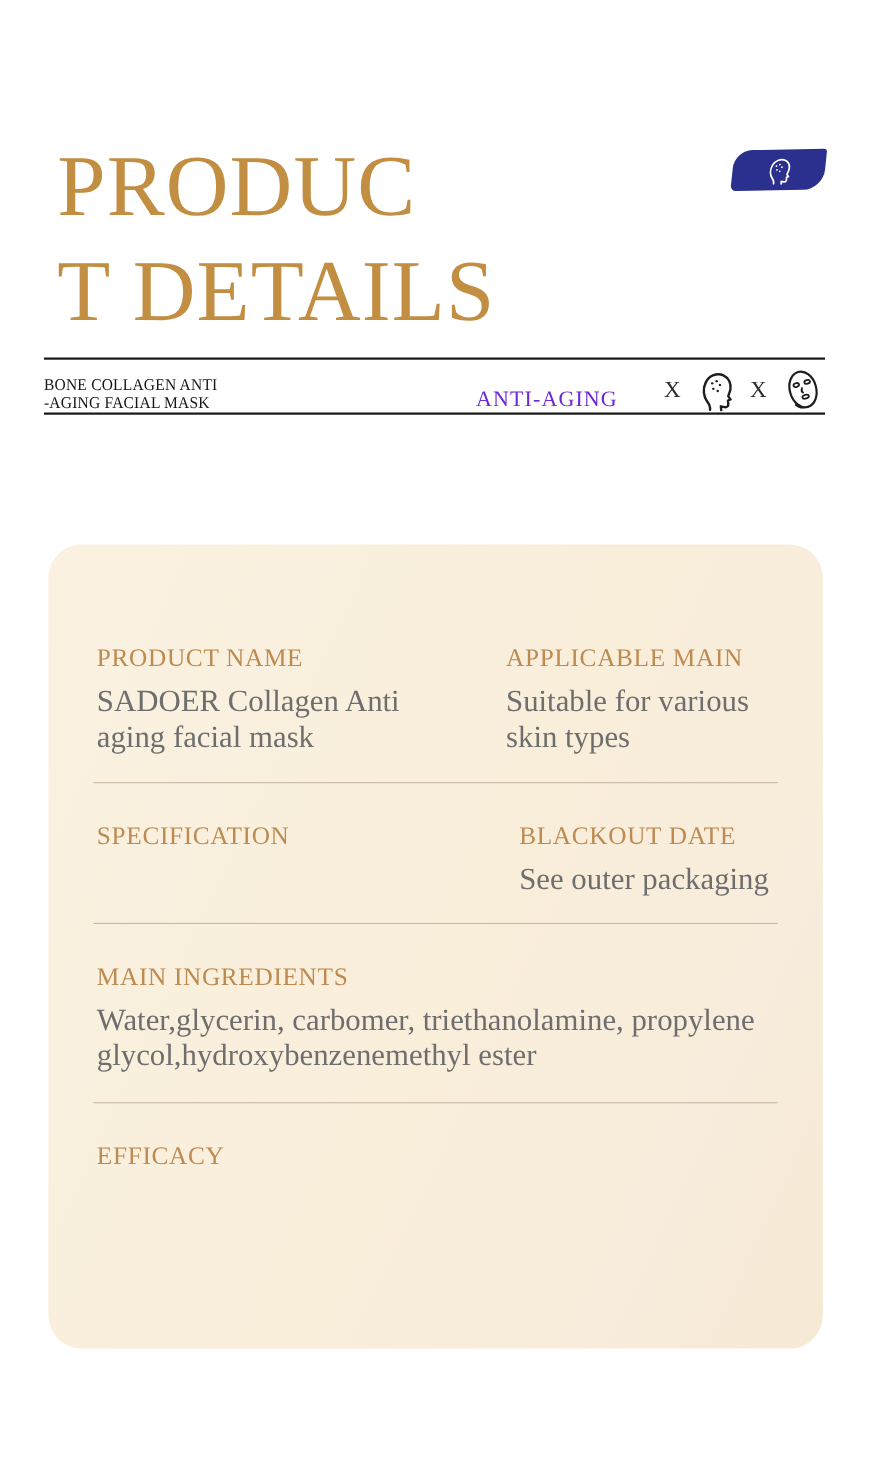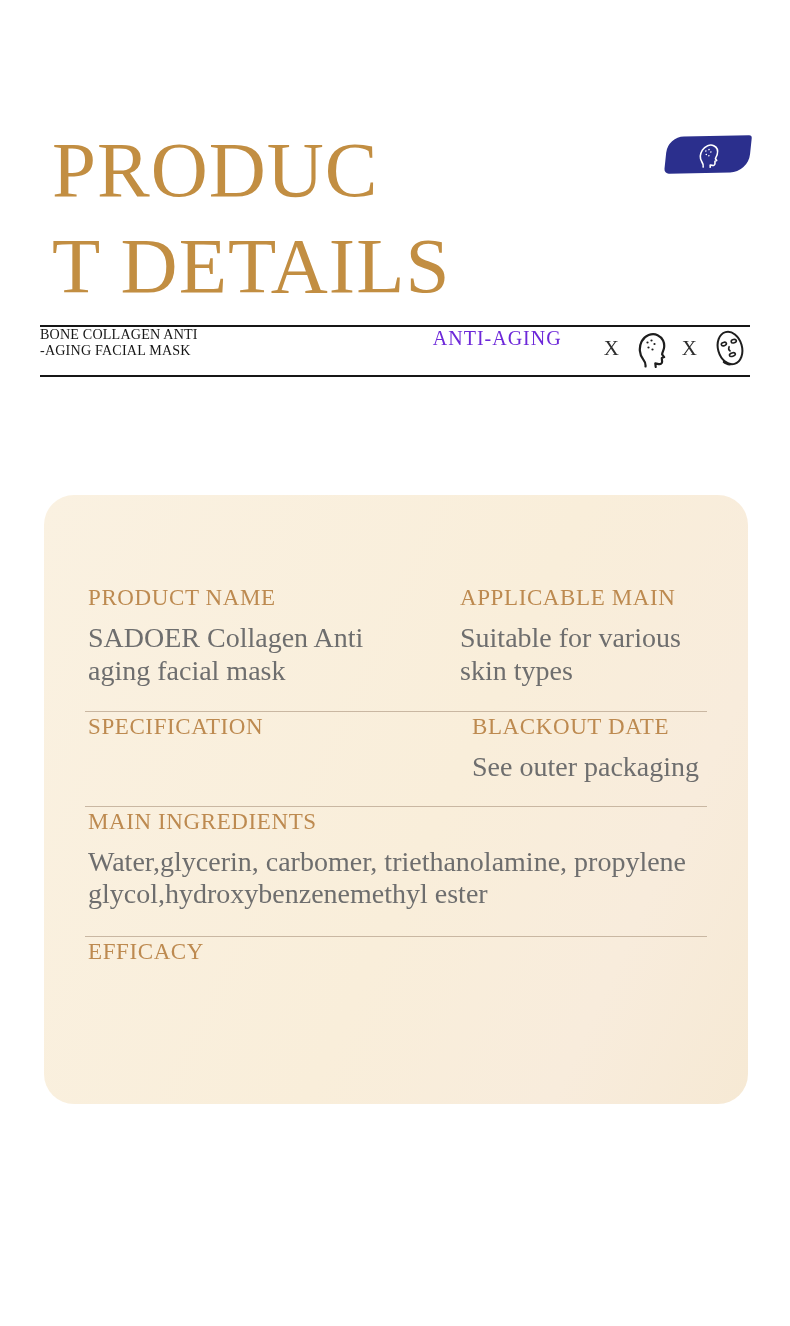--- a/index.html
+++ b/index.html
@@ -29,42 +29,42 @@
     transform: skewX(-7deg) rotate(-1deg);
     display: flex; align-items: center; justify-content: center;
   }
 
   
   .bar {
     position: absolute; left: 40px; top: 325px;
     width: 710px; height: 52px; box-sizing: border-box;
     border-top: 2px solid #161616;
     border-bottom: 2px solid #161616;
-    display: flex; align-items: flex-start;
+    display: flex; align-items: flex-end;
   }
   .bar-left {
     font-size: 15px; line-height: 15.5px; letter-spacing: 0.2px;
     color: #161616; transform: scaleX(0.94); transform-origin: left center;
     white-space: pre-line;
   }
   .bar-center {
     margin-left: auto;
     font-size: 20px; letter-spacing: 1px; color: #6d28d9;
   }
   .bar-right {
     display: flex; align-items: center; gap: 15px;
     margin-left: 42px; margin-right: 2px;
   }
   .xsep { font-size: 21px; color: #2d2d2d; }
   .icon { display: inline-flex; align-items: center; justify-content: center; }
 
   
   .card {
     position: absolute; left: 44px; top: 495px;
-    width: 704px; height: 609px; box-sizing: border-box;
+    width: 704px; height: 731px; box-sizing: border-box;
     border-radius: 30px;
     padding: 88px 44px 0 44px;
     background: linear-gradient(115deg, #faf1e1 0%, #f9eeda 55%, #f8ecdc 80%, #f6e9d4 100%);
   }
   .grid-row { display: grid; grid-template-columns: 372px 1fr; }
   .sec-label {
     font-size: 23px; line-height: 30px; letter-spacing: 0.6px;
     color: #bd8a50;
   }
   .sec-value {
@@ -72,21 +72,21 @@
     color: #6e6e6e;
     margin-top: 9px;
     white-space: pre-line;
   }
   .divider {
     border: none; border-top: 1px solid #c9b7a2;
     width: 622px; margin: 24px 0 0 -3px;
   }
   .divider.d2 { margin-top: 22px; }
   .divider.d3 { margin-top: 25px; }
-  .mt-sec { }
+  .mt-sec { margin-top: 33px; }
   .cell-indent { padding-left: 12px; }
 </style>
 </head>
 <body>
 
 <div class="page">
 
   <h1 class="page-title">
     <span>PRODUC</span>
     <span>T DETAILS</span>

